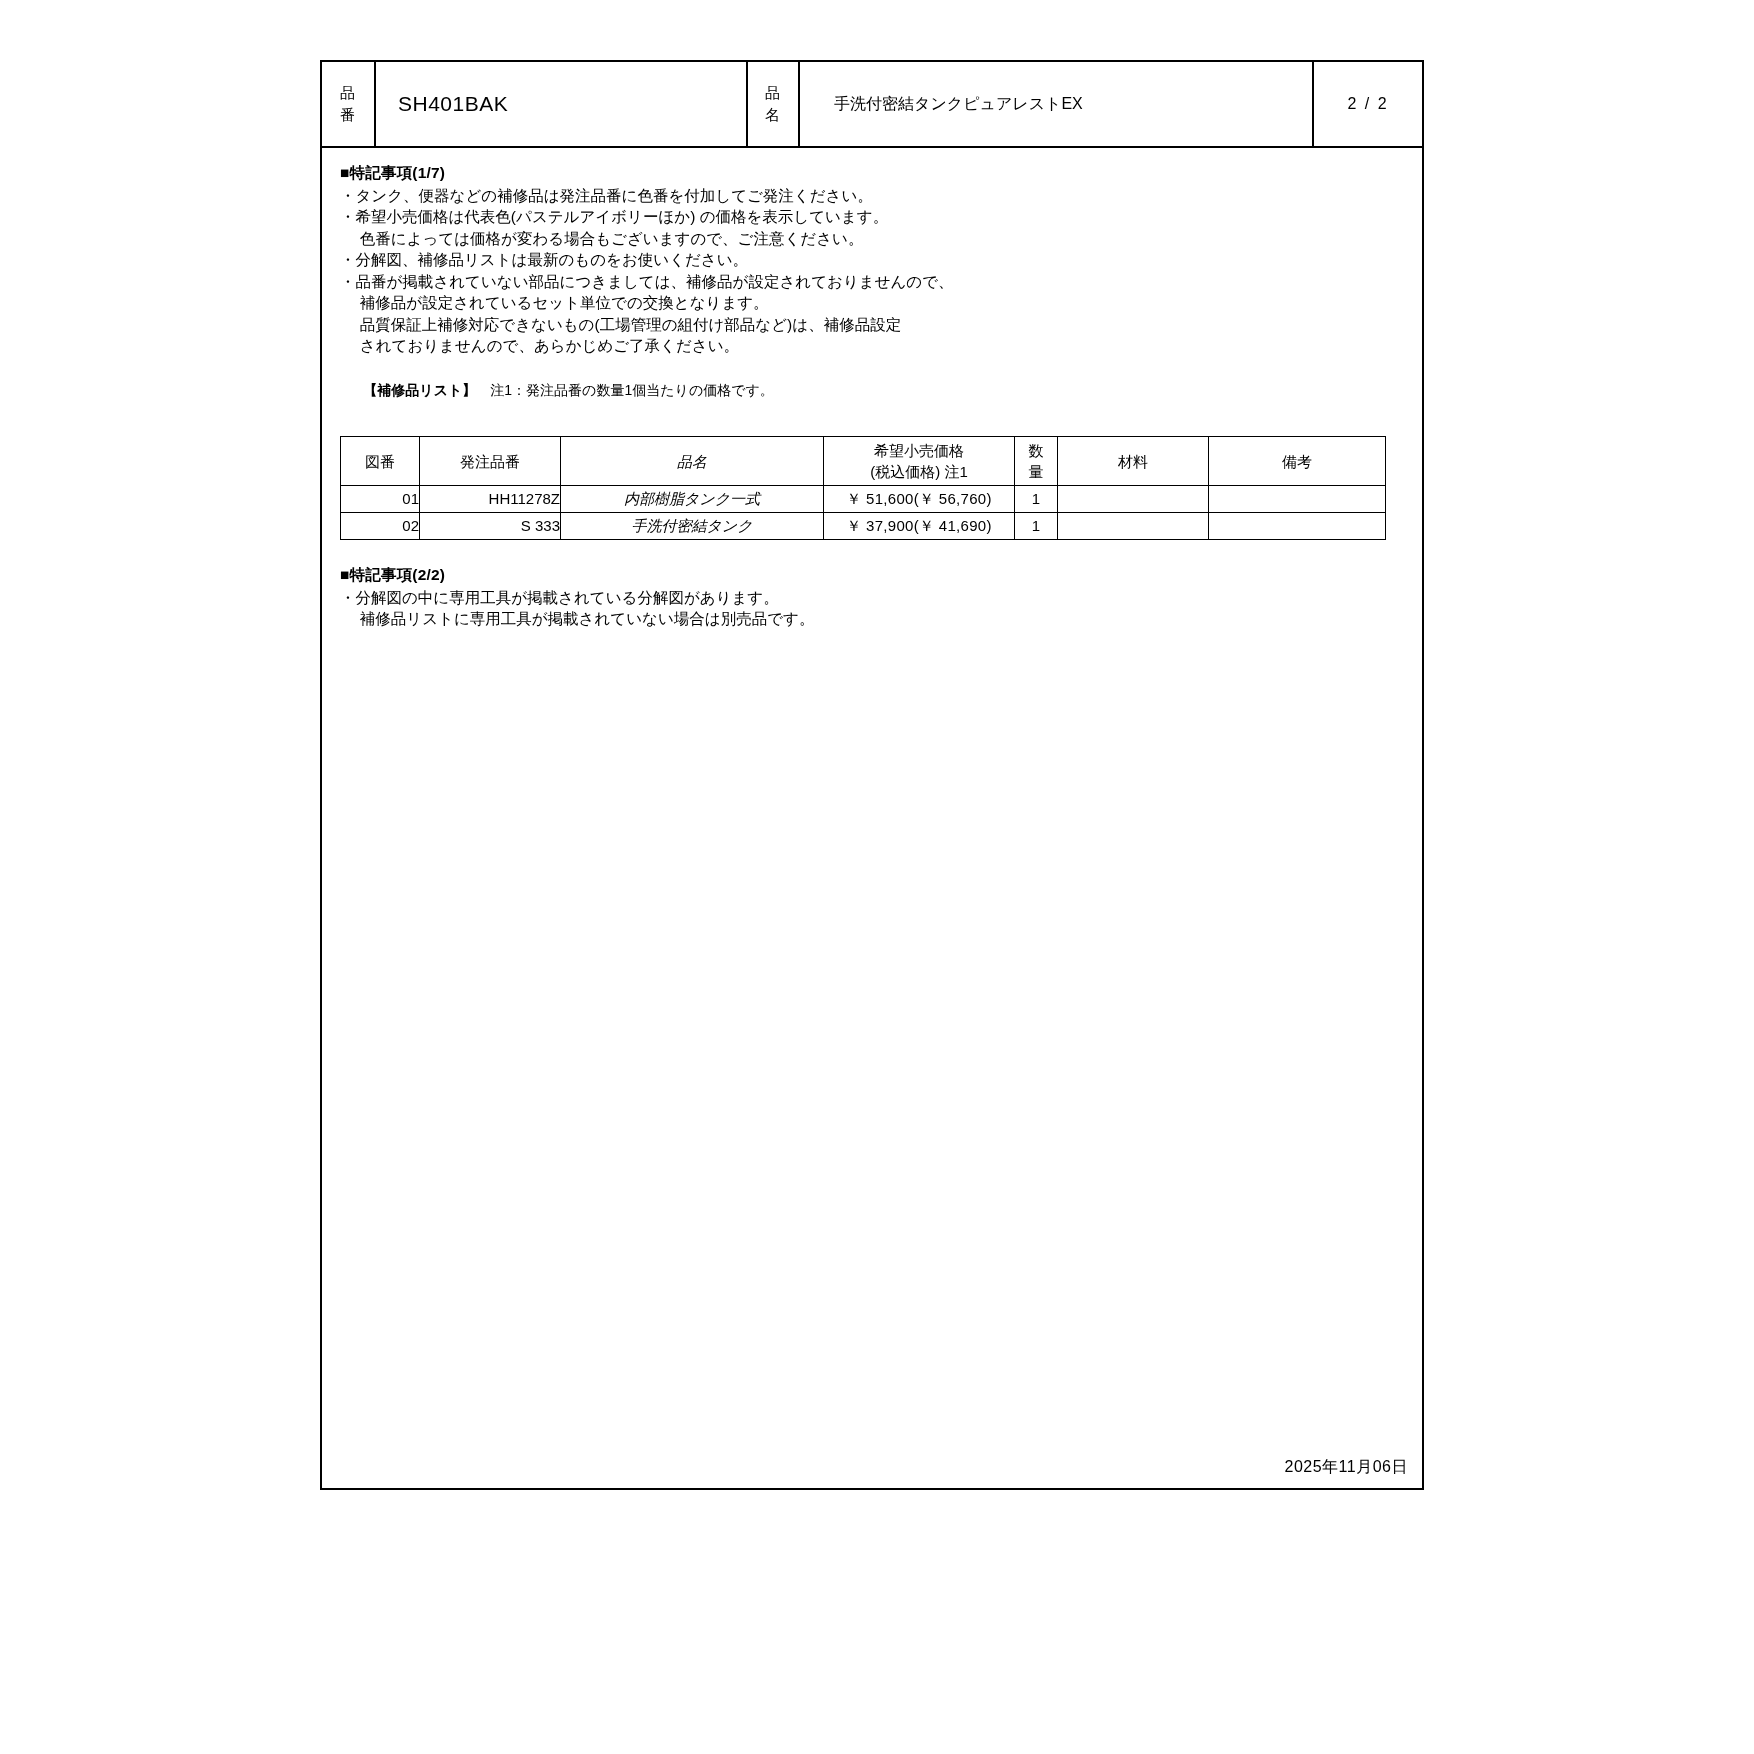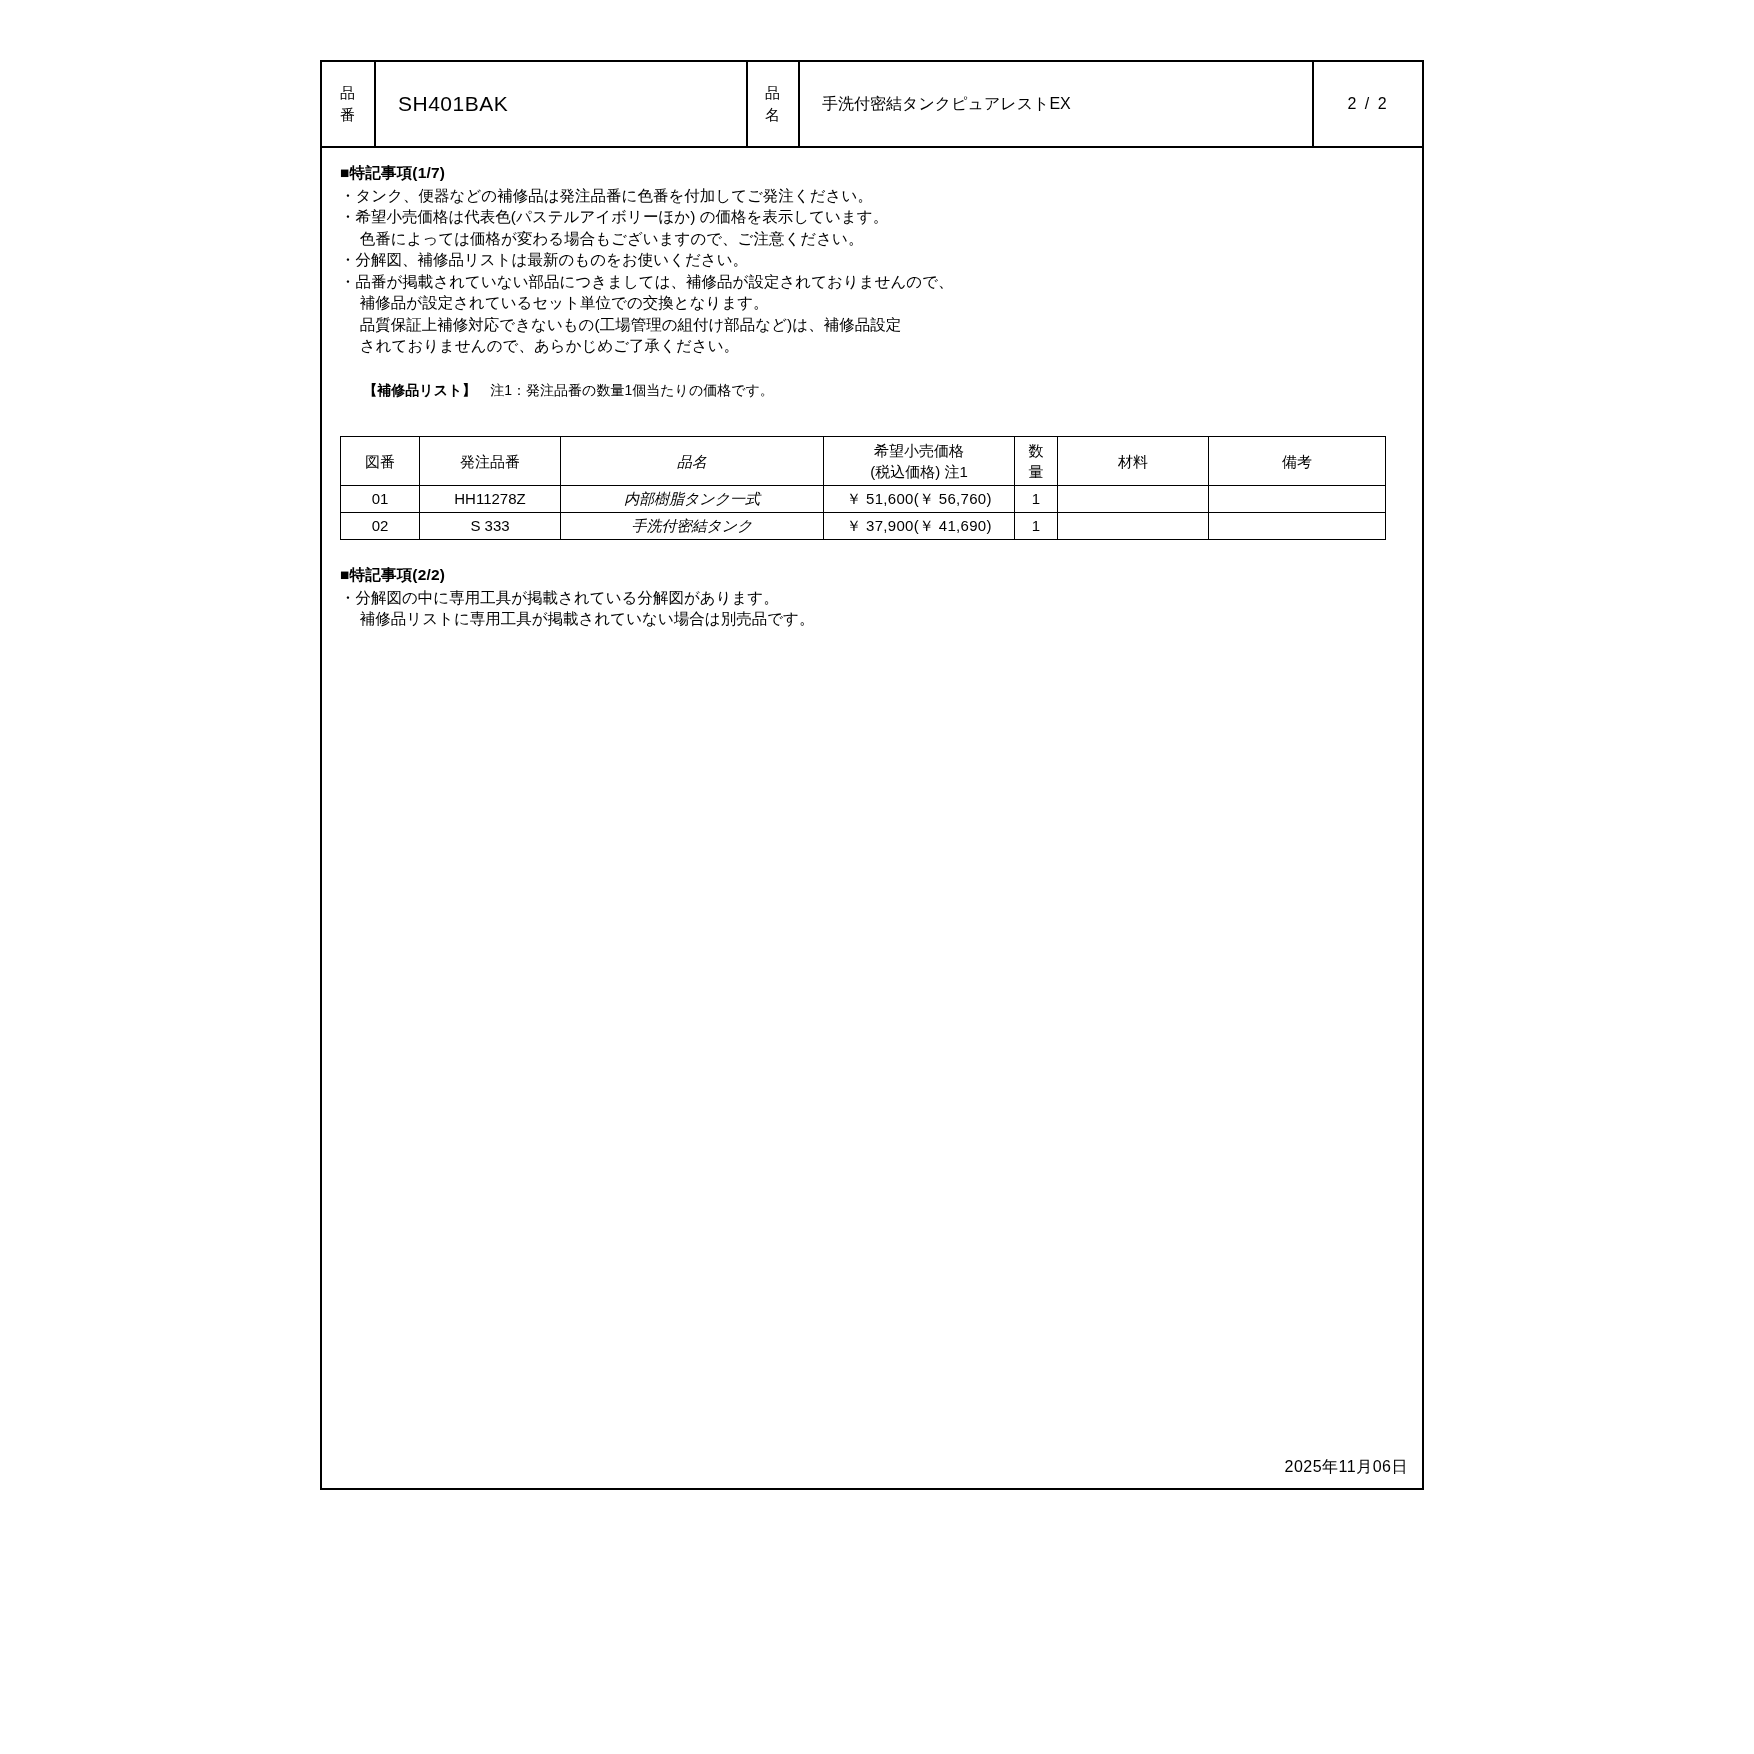--- a/index.html
+++ b/index.html
@@ -60,21 +60,21 @@
     align-items: center;
     justify-content: center;
     font-size: 15px;
     line-height: 22px;
     letter-spacing: 1px;
   }
   .hdr-name {
     flex: 1 1 auto;
     display: flex;
     align-items: center;
-    padding-left: 22px;
+    padding-left: 34px;
     font-size: 16px;
     border-right: 2px solid #000;
     box-sizing: border-box;
   }
   .hdr-page {
     flex: 0 0 108px;
     display: flex;
     align-items: center;
     justify-content: center;
     font-size: 16px;
@@ -126,21 +126,21 @@
     text-align: center;
     line-height: 21px;
   }
   .c-zuban   { width: 78px;  text-align: center; }
   .c-hacchu  { width: 140px; }
   .c-hinmei  { width: 262px; text-align: center; font-style: italic; }
   .c-kakaku  { width: 190px; text-align: center; }
   .c-suryo   { width: 42px;  text-align: center; }
   .c-zairyo  { width: 150px; }
   .c-biko    { width: 176px; }
-  td.c-zuban, td.c-hacchu { text-align: center; padding-left: 6px; }
+  td.c-zuban, td.c-hacchu { text-align: right; padding-left: 6px; }
   td.c-hinmei { text-align: center; font-weight: bold; }
   td.c-kakaku { text-align: center; letter-spacing: 0.3px; }
   .th-two { line-height: 21px; }
   .sec2 {
     margin-top: 24px;
   }
   .footer-date {
     position: absolute;
     right: 14px;
     bottom: 10px;

